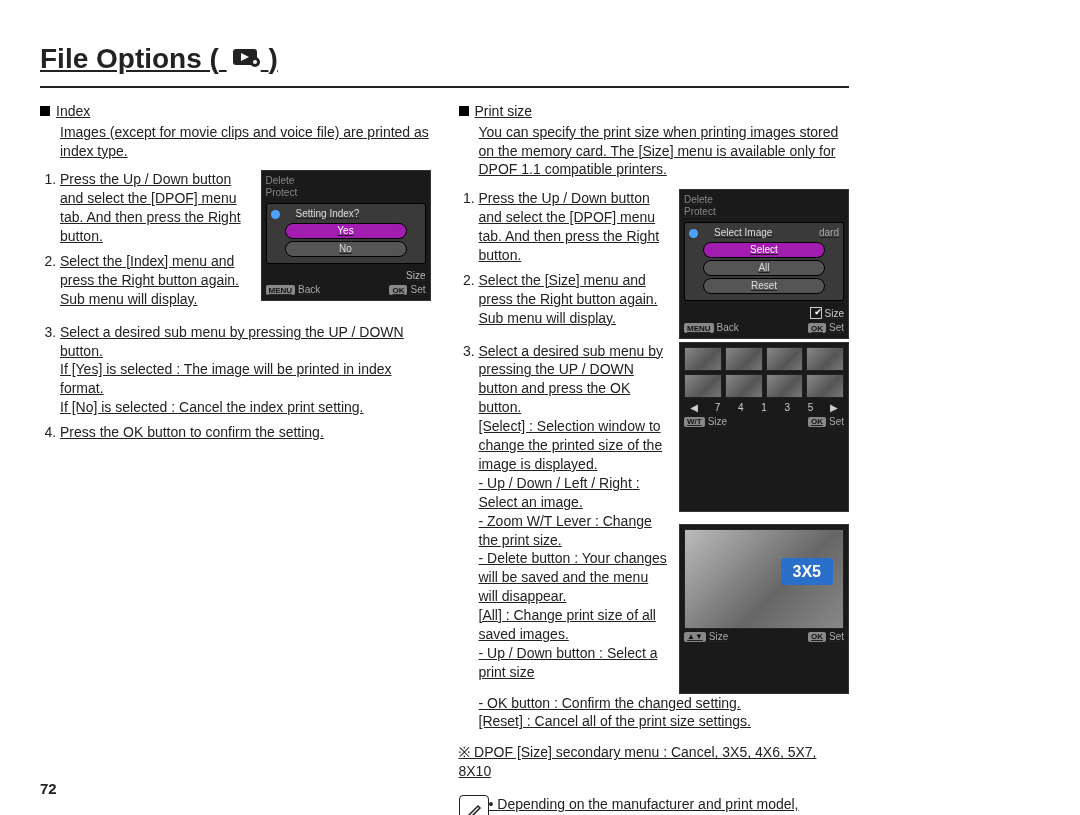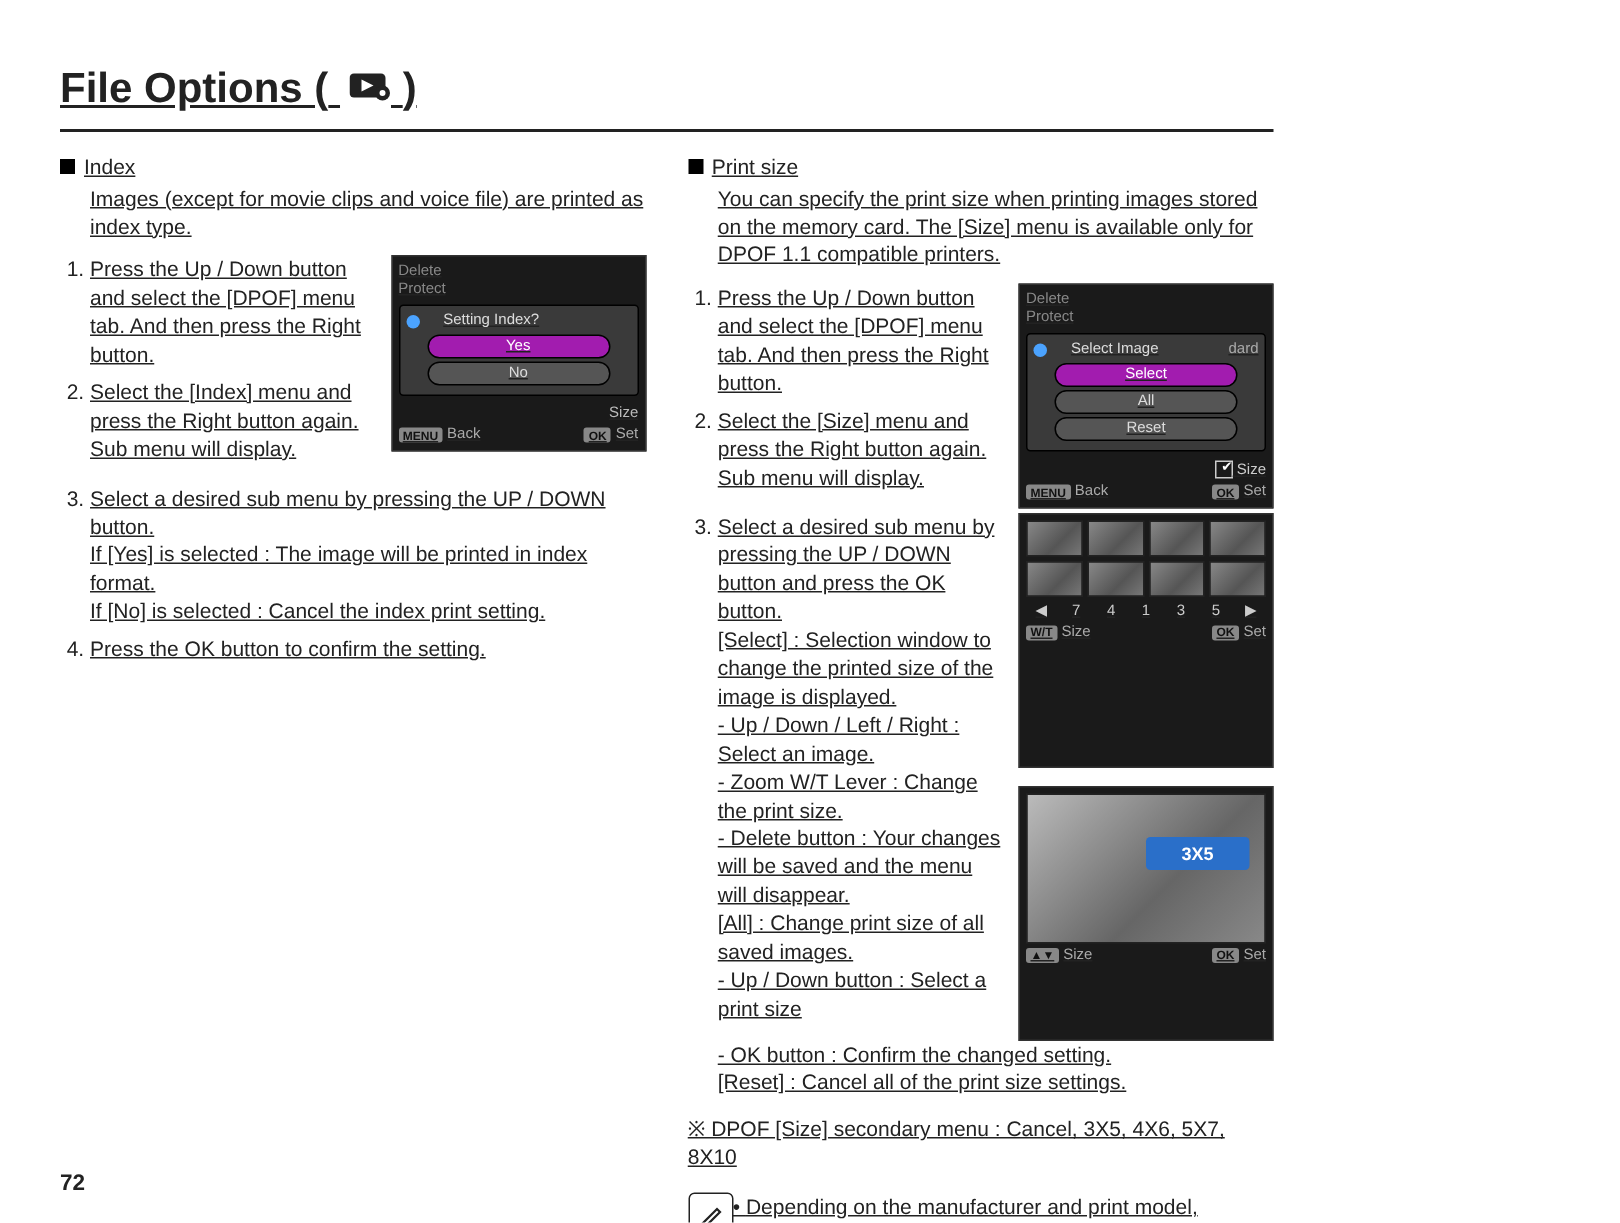--- a/index.html
+++ b/index.html
@@ -34,21 +34,21 @@
   .shot .bot span{display:flex;align-items:center;gap:3px}
 
   
   .shot.grid .thumbs{display:grid;grid-template-columns:repeat(4,1fr);gap:3px;margin-bottom:4px;}
   .shot.grid .th{height:22px;background:linear-gradient(135deg,#888 0%,#555 60%,#777 100%);border:1px solid #222;}
   .shot.grid .numbar{display:flex;gap:3px;}
   .shot.grid .numbar span{flex:1;text-align:center;color:#ccc;}
 
   
   .shot.photo .ph{height:98px;background:linear-gradient(135deg,#bbb 0%,#666 60%,#888 100%);border:1px solid #222;position:relative;}
-  .shot.photo .tag{position:absolute;top:28px;right:10px;background:#2a6fc9;color:#fff;padding:4px 24px;border-radius:3px;font-size:12px;font-weight:bold;}
+  .shot.photo .tag{position:absolute;top:28px;right:10px;background:#2a6fc9;color:#fff;padding:4px 12px;border-radius:3px;font-size:16px;font-weight:bold;}
 
   .note{display:flex;align-items:flex-start;margin-top:14px;}
   .note-icon{width:28px;height:28px;border:1px solid #222;border-radius:4px;display:flex;align-items:center;justify-content:center;flex:0 0 28px;}
   .bullet-dot::before{content:"• ";}
   .page-number{position:absolute;bottom:16px;left:40px;font-weight:bold;font-size:15px;}
   .btn-label{display:inline-flex;align-items:center;justify-content:center;padding:0 3px;background:#888;border-radius:2px;color:#111;font-size:8px;height:10px;font-weight:bold;}
 </style>
 </head>
 <body>
 

